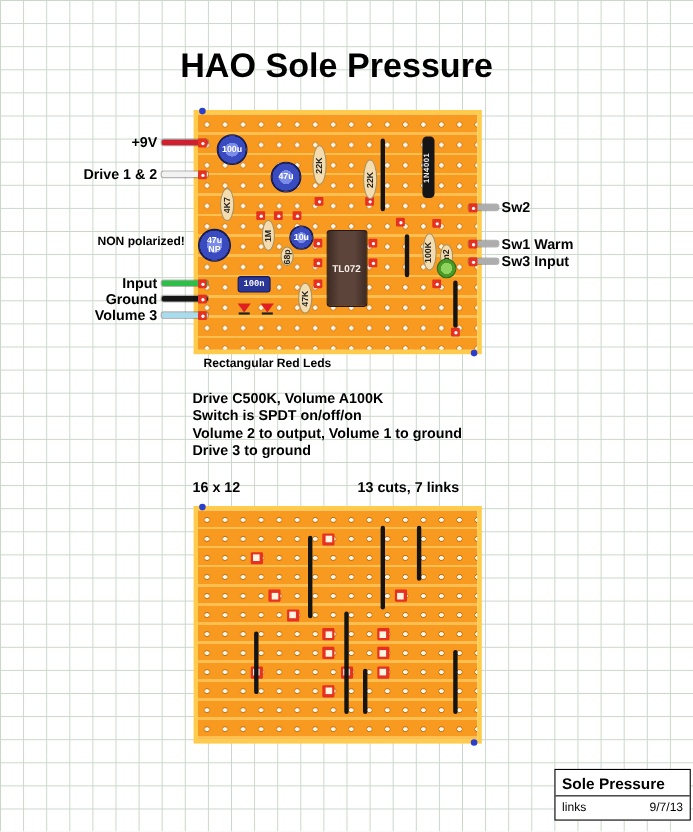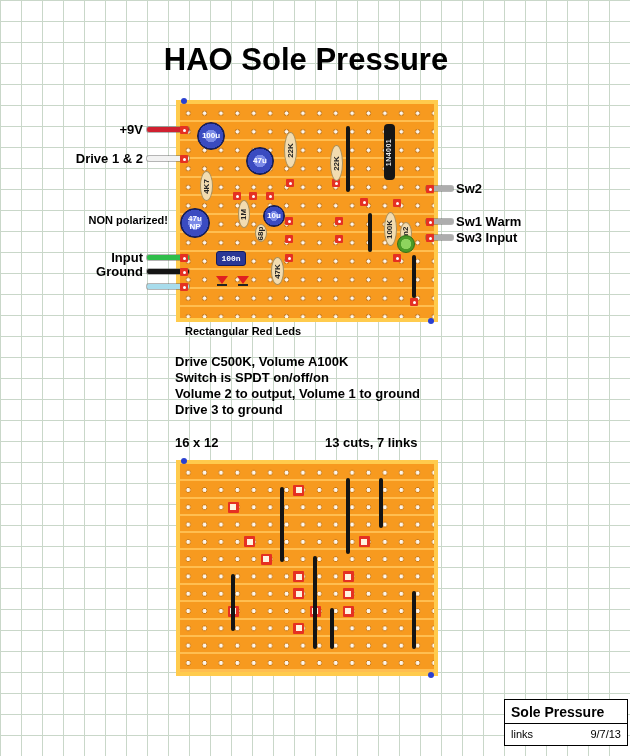--- a/index.html
+++ b/index.html
@@ -88,20 +88,21 @@
   </div>
 <div class="wire" style="left: 147px; top: 127px; width: 42px; height: 5px; background: rgb(208, 32, 48);"></div>
     <div class="clabel left" style="left: 0px; top: 122px; width: 143px;">+9V</div>
     <div class="wire" style="left: 147px; top: 156px; width: 42px; height: 5px; background: rgb(242, 242, 242);"></div>
     <div class="clabel left" style="left: 0px; top: 151px; width: 143px;">Drive 1 &amp; 2</div>
     <div class="wire" style="left: 147px; top: 255px; width: 42px; height: 5px; background: rgb(47, 190, 74);"></div>
     <div class="clabel left" style="left: 0px; top: 250px; width: 143px;">Input</div>
     <div class="wire" style="left: 147px; top: 269px; width: 42px; height: 5px; background: rgb(21, 21, 21);"></div>
     <div class="clabel left" style="left: 0px; top: 264px; width: 143px;">Ground</div>
     <div class="wire" style="left: 147px; top: 284px; width: 42px; height: 5px; background: rgb(168, 220, 236);"></div>
+    <div class="clabel left" style="left: 0px; top: 279px; width: 143px;">Volume 3</div>
     <div class="wire" style="left: 426px; top: 186px; width: 27px; height: 5px; background: rgb(173, 173, 173);"></div>
     <div class="clabel" style="left: 456px; top: 181px;">Sw2</div>
     <div class="wire" style="left: 426px; top: 219px; width: 27px; height: 5px; background: rgb(173, 173, 173);"></div>
     <div class="clabel" style="left: 456px; top: 214px;">Sw1 Warm</div>
     <div class="wire" style="left: 426px; top: 235px; width: 27px; height: 5px; background: rgb(173, 173, 173);"></div>
     <div class="clabel" style="left: 456px; top: 230px;">Sw3 Input</div>
     <div class="link" style="left: 346px; top: 126px; width: 4px; height: 66px;"></div>
     <div class="link" style="left: 368px; top: 213px; width: 4px; height: 39px;"></div>
     <div class="link" style="left: 412px; top: 255px; width: 4px; height: 43px;"></div>
     <div class="pad" style="left: 180px; top: 126px; width: 8px; height: 8px;"></div>
@@ -158,20 +159,23 @@
     </div>
     <div class="res" style="left: 383.5px; top: 212px; width: 13px; height: 34px;">
       <span class="v">100K</span>
     </div>
     <div class="res" style="left: 400px; top: 222px; width: 12px; height: 22px;">
       <span class="v">2n2</span>
     </div>
     <div class="diode" style="left: 383.5px; top: 124px; width: 11px; height: 56px;">
       <span class="v">1N4001</span>
     </div>
+    <div class="ic" style="left: 296.5px; top: 209px; width: 35px; height: 68px;">
+      <span>TL072</span>
+    </div>
     <div class="film" style="left: 216px; top: 250.5px; width: 28px; height: 13px;">
       <span>100n</span>
     </div>
     <div class="disc" style="left: 397px; top: 235px; width: 18px; height: 18px;"></div>
     <div class="led" style="left: 216px; top: 276px;"></div>
     <div class="led" style="left: 237px; top: 276px;"></div>
     <div class="cut" style="left: 227.7px; top: 501.8px;"></div>
     <div class="cut" style="left: 244.1px; top: 536.4px;"></div>
     <div class="cut" style="left: 293.3px; top: 484.5px;"></div>
     <div class="cut" style="left: 260.5px; top: 553.7px;"></div>

